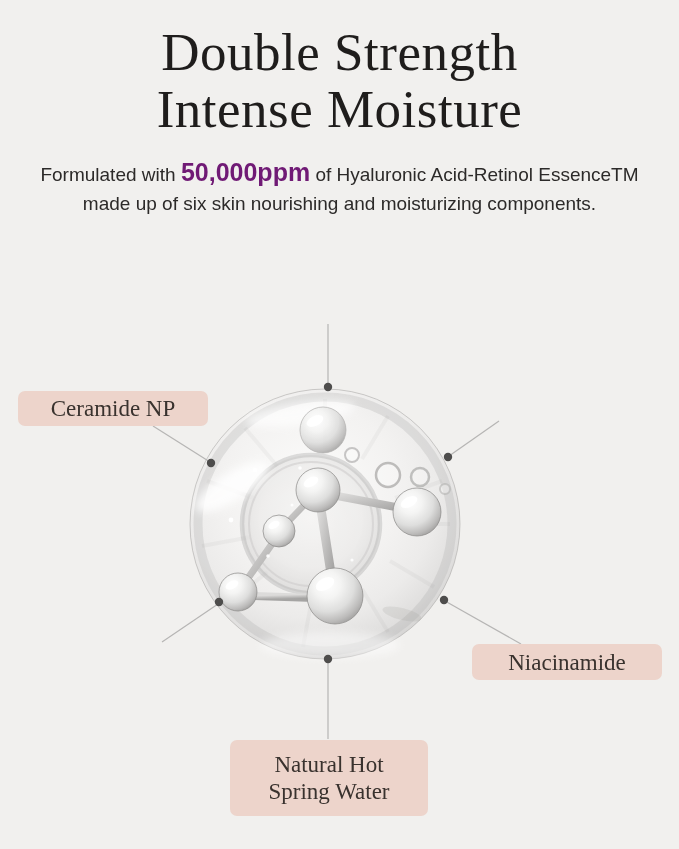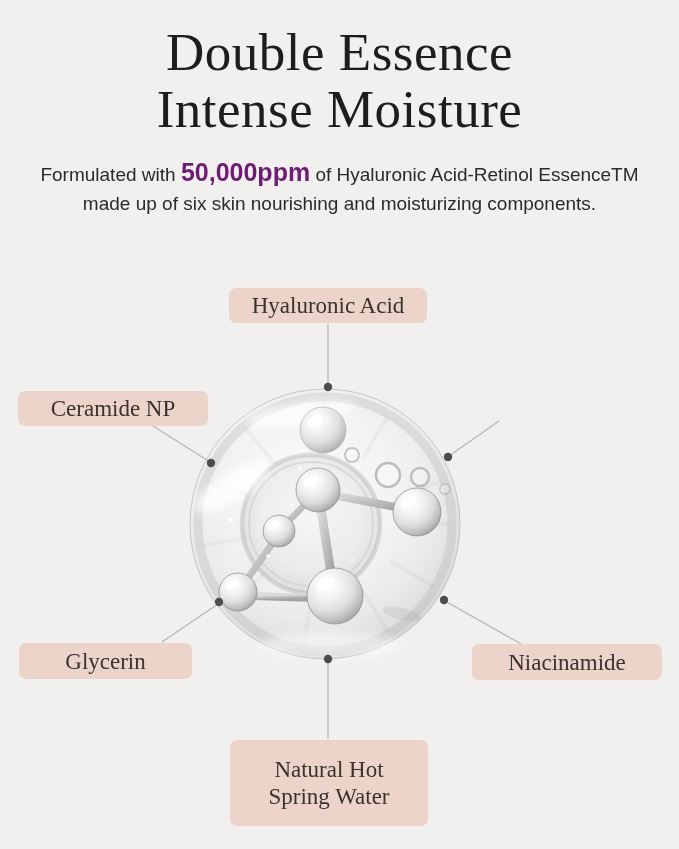--- a/index.html
+++ b/index.html
@@ -60,29 +60,29 @@
     display: flex;
     flex-direction: column;
     justify-content: center;
   }
   .label span { display: block; }
   .lbl-hyaluronic { left: 229px; top: 288px; width: 198px; height: 35px; }
   .lbl-ceramide   { left: 18px;  top: 391px; width: 190px; height: 35px; }
   .lbl-retinol    { left: 500px; top: 393px; width: 143px; height: 61px; }
   .lbl-glycerin   { left: 19px;  top: 643px; width: 173px; height: 36px; }
   .lbl-niacinamide{ left: 472px; top: 644px; width: 190px; height: 36px; }
-  .lbl-springwater{ left: 230px; top: 740px; width: 198px; height: 86px; text-align: center; }
+  .lbl-springwater{ left: 230px; top: 740px; width: 198px; height: 76px; text-align: center; }
 </style>
 </head>
 <body>
 
 <div class="page">
 
   <h1 class="title">
-    <span>Double Essence</span>
+    <span>Double Strength</span>
     <span>Intense Moisture</span>
   </h1>
 
   <div class="subtitle">
     <span class="line"><span>Formulated with </span><span class="ppm">50,000ppm</span><span> of Hyaluronic Acid-Retinol EssenceTM</span></span>
     <span class="line">made up of six skin nourishing and moisturizing components.</span>
   </div>
 
   <svg class="diagram-svg" width="679" height="849" viewBox="0 0 679 849">
     <defs>
@@ -199,28 +199,22 @@
     <g fill="#4e4d4c">
       <circle cx="328" cy="387" r="4.2"></circle>
       <circle cx="211" cy="463" r="4.2"></circle>
       <circle cx="448" cy="457" r="4.2"></circle>
       <circle cx="219" cy="602" r="4.2"></circle>
       <circle cx="444" cy="600" r="4.2"></circle>
       <circle cx="328" cy="659" r="4.2"></circle>
     </g>
   </svg>
 
-  <div class="label lbl-hyaluronic">
-    <span>Hyaluronic Acid</span>
-  </div>
   <div class="label lbl-ceramide">
     <span>Ceramide NP</span>
-  </div>
-  <div class="label lbl-glycerin">
-    <span>Glycerin</span>
   </div>
   <div class="label lbl-niacinamide">
     <span>Niacinamide</span>
   </div>
   <div class="label lbl-springwater">
     <span>Natural Hot</span>
     <span>Spring Water</span>
   </div>
 
 </div>

